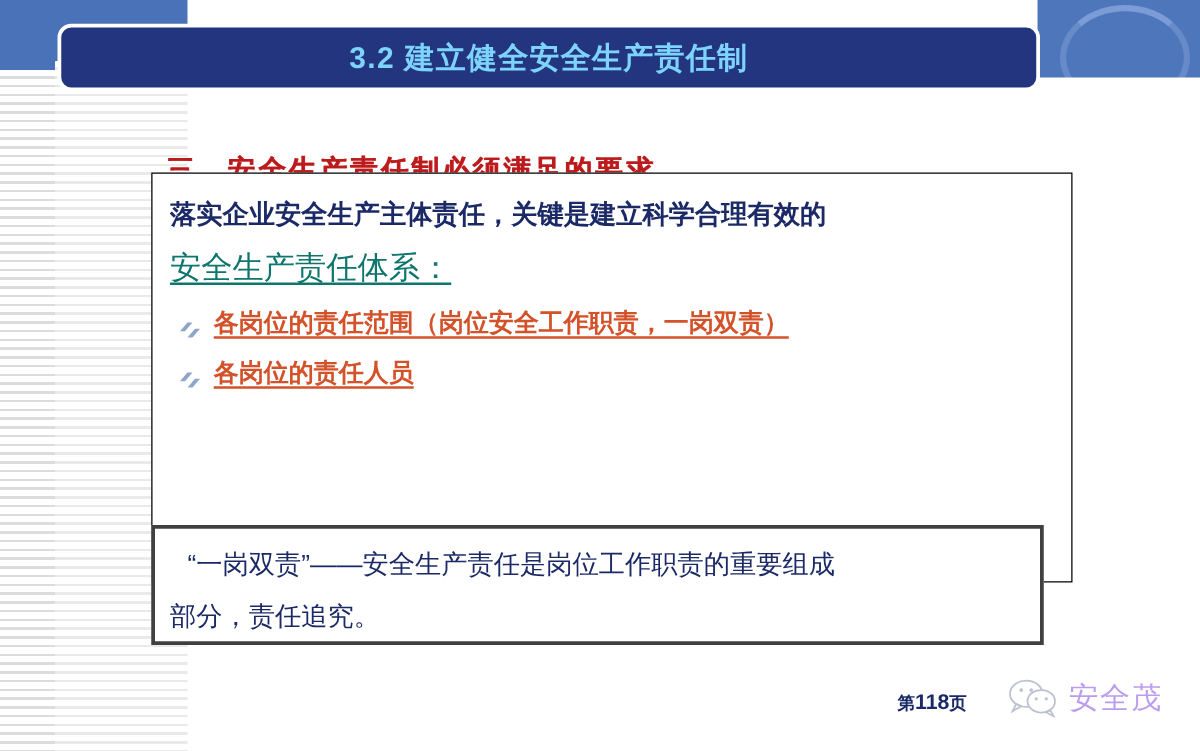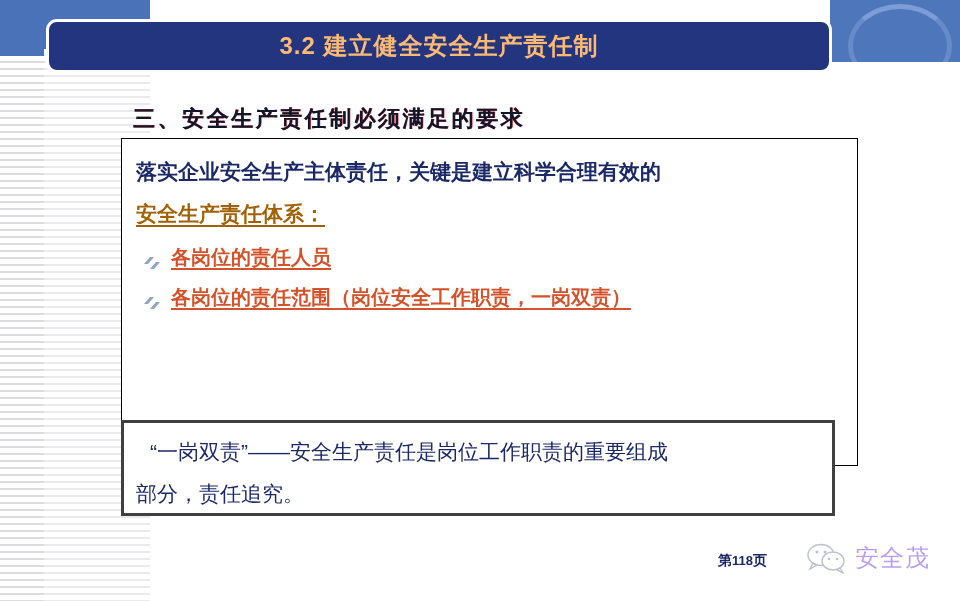--- a/index.html
+++ b/index.html
@@ -104,35 +104,35 @@
     height: 54px;
     background: #22357e;
     border: 3px solid #ffffff;
     border-radius: 11px;
     box-sizing: border-box;
     display: flex;
     align-items: center;
     justify-content: center;
   }
   .title-text {
-    color: #fdba74;
+    color: #7dd3fc;
     font-size: 24px;
     font-weight: bold;
     letter-spacing: 1px;
     white-space: nowrap;
   }
 
   
   .section-heading {
     position: absolute;
     left: 133px;
-    top: 104px;
+    top: 121px;
     font-size: 22px;
     font-weight: bold;
-    color: #0f172a;
+    color: #b91c1c;
     letter-spacing: 2.5px;
     white-space: nowrap;
     font-family: "DejaVu Serif", "Liberation Serif", serif;
     text-shadow: 0.6px 0 0 #d8232a;
   }
 
   
   .content-box {
     position: absolute;
     left: 121px;
@@ -146,23 +146,23 @@
   }
   .line-main {
     font-size: 21px;
     font-weight: bold;
     color: #1b2a66;
     line-height: 42px;
     white-space: nowrap;
     font-family: "Liberation Sans", "DejaVu Sans", sans-serif;
   }
   .line-purple {
-    font-size: 21px;
-    font-weight: bold;
-    color: #a16207;
+    font-size: 25px;
+    font-weight: normal;
+    color: #0f766e;
     line-height: 42px;
     text-decoration: underline;
     text-underline-offset: 4px;
     white-space: nowrap;
     display: inline-block;
   }
   .purple-wrap {
     line-height: 42px;
   }
 
@@ -215,21 +215,21 @@
   .page-number {
     position: absolute;
     left: 718px;
     top: 552px;
     font-size: 14px;
     font-weight: bold;
     color: #1b2a66;
     white-space: nowrap;
   }
   .page-number .num {
-    font-size: 13px;
+    font-size: 17px;
   }
   .watermark {
     position: absolute;
     left: 806px;
     top: 542px;
     display: flex;
     align-items: center;
     opacity: 0.45;
   }
   .wechat-icon {
@@ -264,40 +264,40 @@
   </div>
 
   <div class="section-heading">三、安全生产责任制必须满足的要求</div>
 
   <div class="content-box">
 
     <div class="line-main">落实企业安全生产主体责任，关键是建立科学合理有效的</div>
 
     <div class="purple-wrap">
       <span class="line-purple">安全生产责任体系：</span>
+    </div>
+
+    <div class="bullet-row">
+      <span class="bullet-marker">
+        <svg viewBox="0 0 20 20" width="20" height="20">
+          <polygon points="2,11 8,4 12,4 6,11" fill="#8ea4c8"></polygon>
+          <polygon points="8,16 14,9 18,9 12,16" fill="#8ea4c8"></polygon>
+        </svg>
+      </span>
+      <span class="bullet-text">各岗位的责任范围（岗位安全工作职责，一岗双责）</span>
     </div>
 
     <div class="bullet-row">
       <span class="bullet-marker">
         <svg viewBox="0 0 20 20" width="20" height="20">
           <polygon points="2,11 8,4 12,4 6,11" fill="#8ea4c8"></polygon>
           <polygon points="8,16 14,9 18,9 12,16" fill="#8ea4c8"></polygon>
         </svg>
       </span>
       <span class="bullet-text">各岗位的责任人员</span>
-    </div>
-
-    <div class="bullet-row">
-      <span class="bullet-marker">
-        <svg viewBox="0 0 20 20" width="20" height="20">
-          <polygon points="2,11 8,4 12,4 6,11" fill="#8ea4c8"></polygon>
-          <polygon points="8,16 14,9 18,9 12,16" fill="#8ea4c8"></polygon>
-        </svg>
-      </span>
-      <span class="bullet-text">各岗位的责任范围（岗位安全工作职责，一岗双责）</span>
     </div>
 
 
   </div>
 
   <div class="bottom-box">
     <div class="bottom-line indent">“一岗双责”——安全生产责任是岗位工作职责的重要组成</div>
     <div class="bottom-line">部分，责任追究。</div>
   </div>
 

